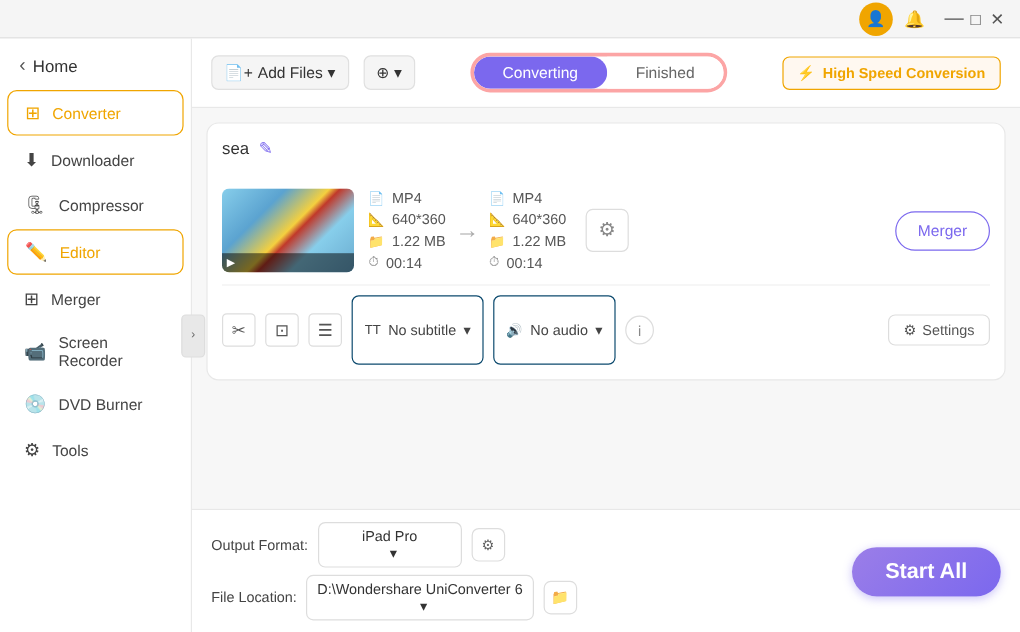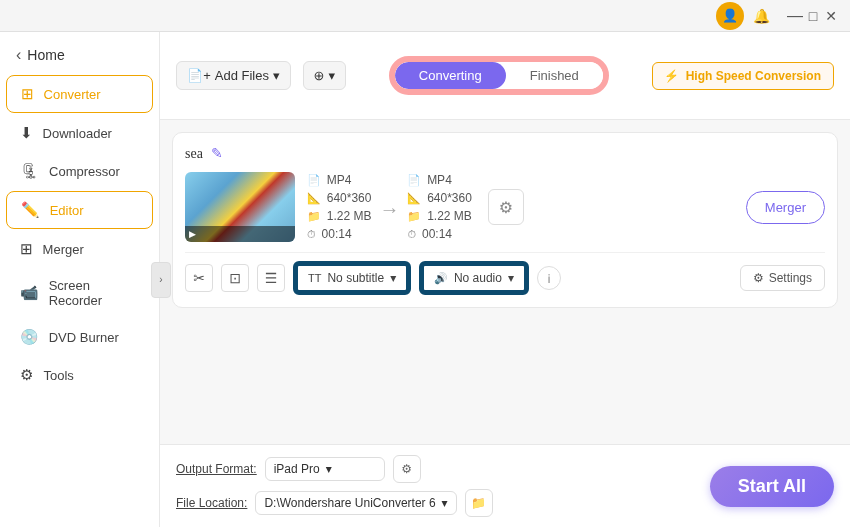--- a/index.html
+++ b/index.html
@@ -56,22 +56,22 @@
     .top-toolbar {
       background: #ffffff; padding: 12px 16px; display: flex; align-items: center;
       gap: 12px; border-bottom: 1px solid #e8e8e8;
     }
     .toolbar-btn {
       display: flex; align-items: center; gap: 4px; padding: 6px 10px;
       background: #f5f5f5; border: 1px solid #e0e0e0; border-radius: 6px;
       cursor: pointer; font-size: 13px; color: #333;
     }
     .tab-group {
-      display: flex; border: 6px solid #fca5a5; border-radius: 20px;
-      overflow: hidden; margin: 12px auto;
+      display: flex; border: 3px solid #fca5a5; border-radius: 20px;
+      overflow: hidden; margin: 0 auto;
     }
     .tab {
       padding: 6px 24px; font-size: 13px; cursor: pointer; color: #666;
       background: #ffffff;
     }
     .tab.active { background: #7b68ee; color: white; border-radius: 18px; }
     .speed-btn {
       display: flex; align-items: center; gap: 6px; padding: 6px 12px;
       background: #fff8f0; border: 1px solid #f0a500; border-radius: 6px;
       cursor: pointer; font-size: 12px; color: #f0a500; font-weight: 600;
@@ -81,21 +81,21 @@
     .content-area {
       flex: 1; padding: 12px; overflow-y: auto;
     }
 
     
     .file-card {
       background: #ffffff; border-radius: 10px; border: 1px solid #e8e8e8;
       padding: 12px; margin-bottom: 10px;
     }
     .file-header {
-      display: flex; align-items: center; gap: 8px; margin-bottom: 10px; font-family: Liberation Serif, serif;
+      display: flex; align-items: center; gap: 8px; margin-bottom: 26px;
     }
     .file-name { font-size: 14px; font-weight: 500; color: #333; }
     .edit-icon { color: #7b68ee; font-size: 14px; cursor: pointer; }
 
     .file-content { display: flex; align-items: center; gap: 12px; }
     .thumbnail {
       width: 110px; height: 70px; border-radius: 6px; overflow: hidden;
       flex-shrink: 0; position: relative; background: #87ceeb;
     }
     .thumb-img {
@@ -124,22 +124,22 @@
     .actions-row {
       display: flex; align-items: center; gap: 8px; margin-top: 10px;
       padding-top: 8px; border-top: 1px solid #f0f0f0;
     }
     .action-btn {
       display: flex; align-items: center; justify-content: center;
       width: 28px; height: 28px; border: 1px solid #ddd; border-radius: 4px;
       cursor: pointer; color: #555; font-size: 14px;
     }
     .sub-select {
-      display: flex; align-items: center; gap: 6px; padding: 5px 10px;
-      border: 5px solid #0c4a6e; border-radius: 6px; font-size: 12px; color: #444;
+      display: flex; align-items: center; gap: 6px; padding: 21px 10px;
+      border: 1px solid #0c4a6e; border-radius: 6px; font-size: 12px; color: #444;
       cursor: pointer; background: white;
     }
     .info-btn {
       width: 24px; height: 24px; border: 1px solid #ddd; border-radius: 50%;
       display: flex; align-items: center; justify-content: center;
       font-size: 12px; color: #888; cursor: pointer;
     }
     .settings-btn {
       display: flex; align-items: center; gap: 5px; padding: 5px 12px;
       border: 1px solid #ddd; border-radius: 6px; font-size: 12px; color: #555;
@@ -147,25 +147,25 @@
     }
 
     
     .bottom-bar {
       background: #ffffff; border-top: 1px solid #e8e8e8;
       padding: 10px 16px; display: flex; align-items: center; gap: 16px;
     }
     .bottom-field {
       display: flex; align-items: center; gap: 8px; font-size: 12px; color: #555;
     }
-    .bottom-label { font-weight: 500; color: #444; text-decoration: underline; }
+    .bottom-label { font-weight: 500; color: #444; }
     .bottom-select {
       display: flex; align-items: center; border: 1px solid #ddd; border-radius: 6px;
       padding: 4px 8px; font-size: 12px; color: #333; cursor: pointer;
-      background: white; min-width: 120px;
+      background: white; min-width: 120px; flex-direction: column;
     }
     .bottom-icon-btn {
       width: 28px; height: 28px; border: 1px solid #ddd; border-radius: 6px;
       display: flex; align-items: center; justify-content: center;
       cursor: pointer; color: #666; background: white;
     }
     .merge-toggle {
       display: flex; align-items: center; gap: 8px; font-size: 12px; color: #444;
     }
     .toggle-track {

